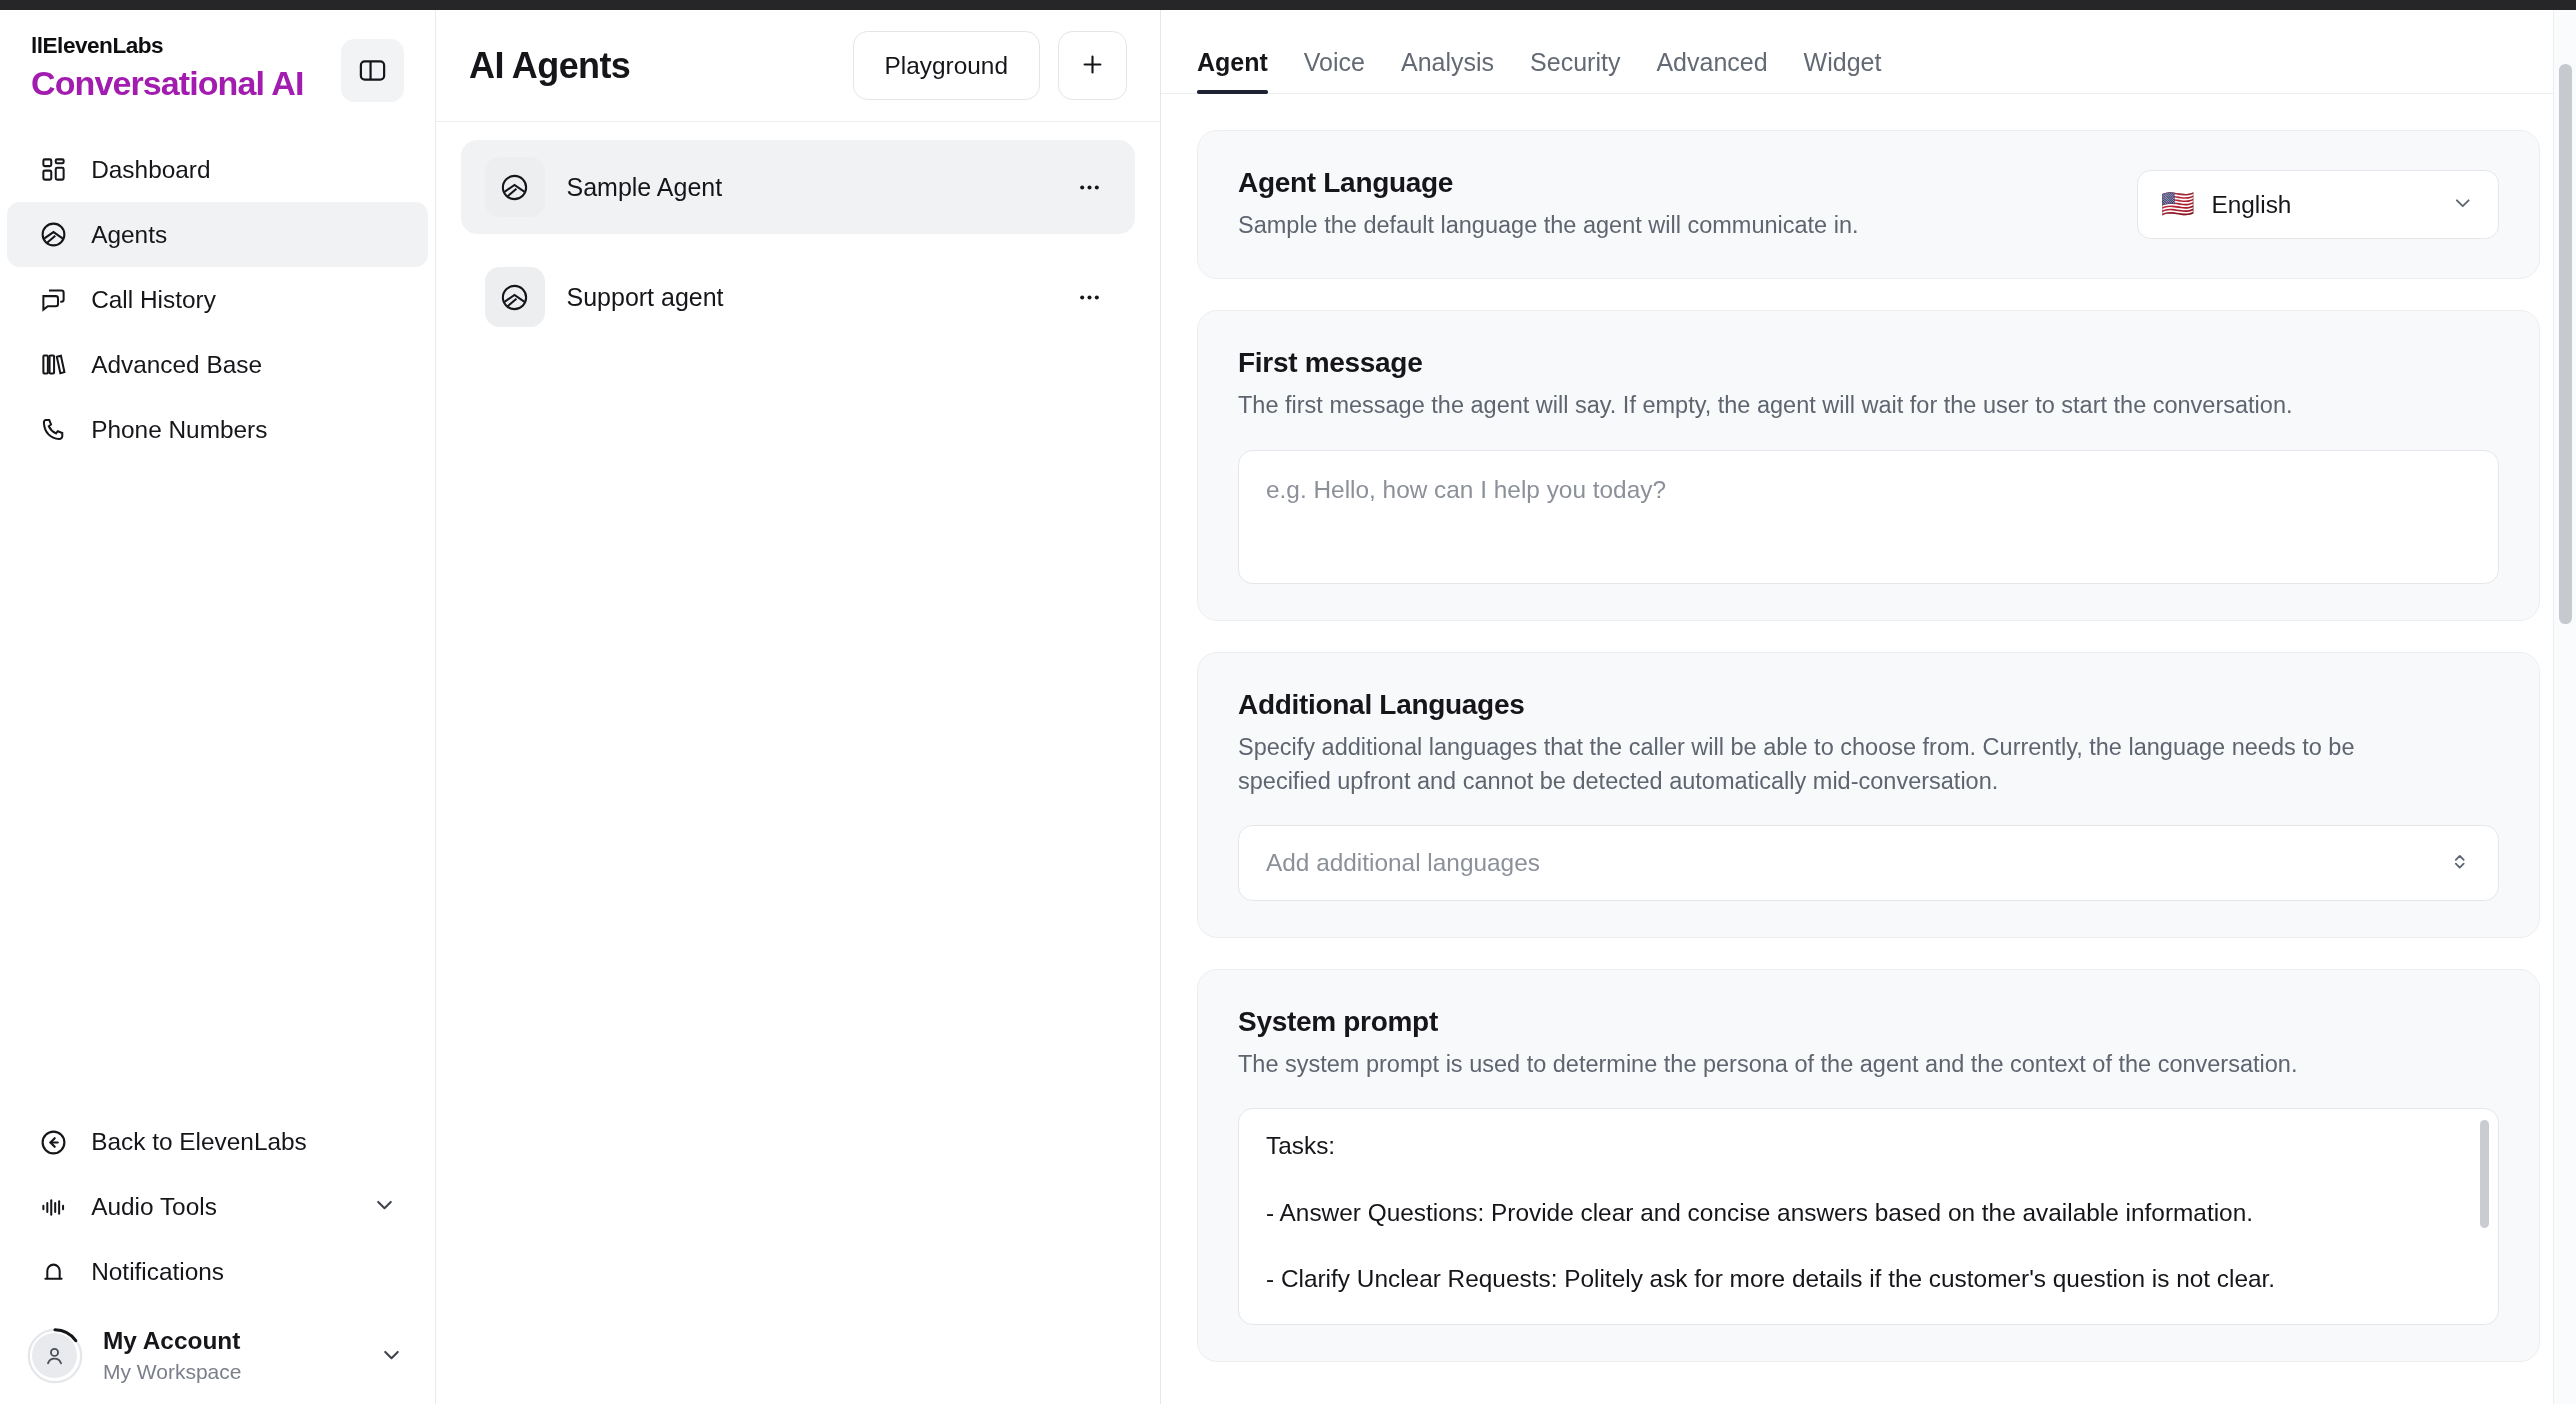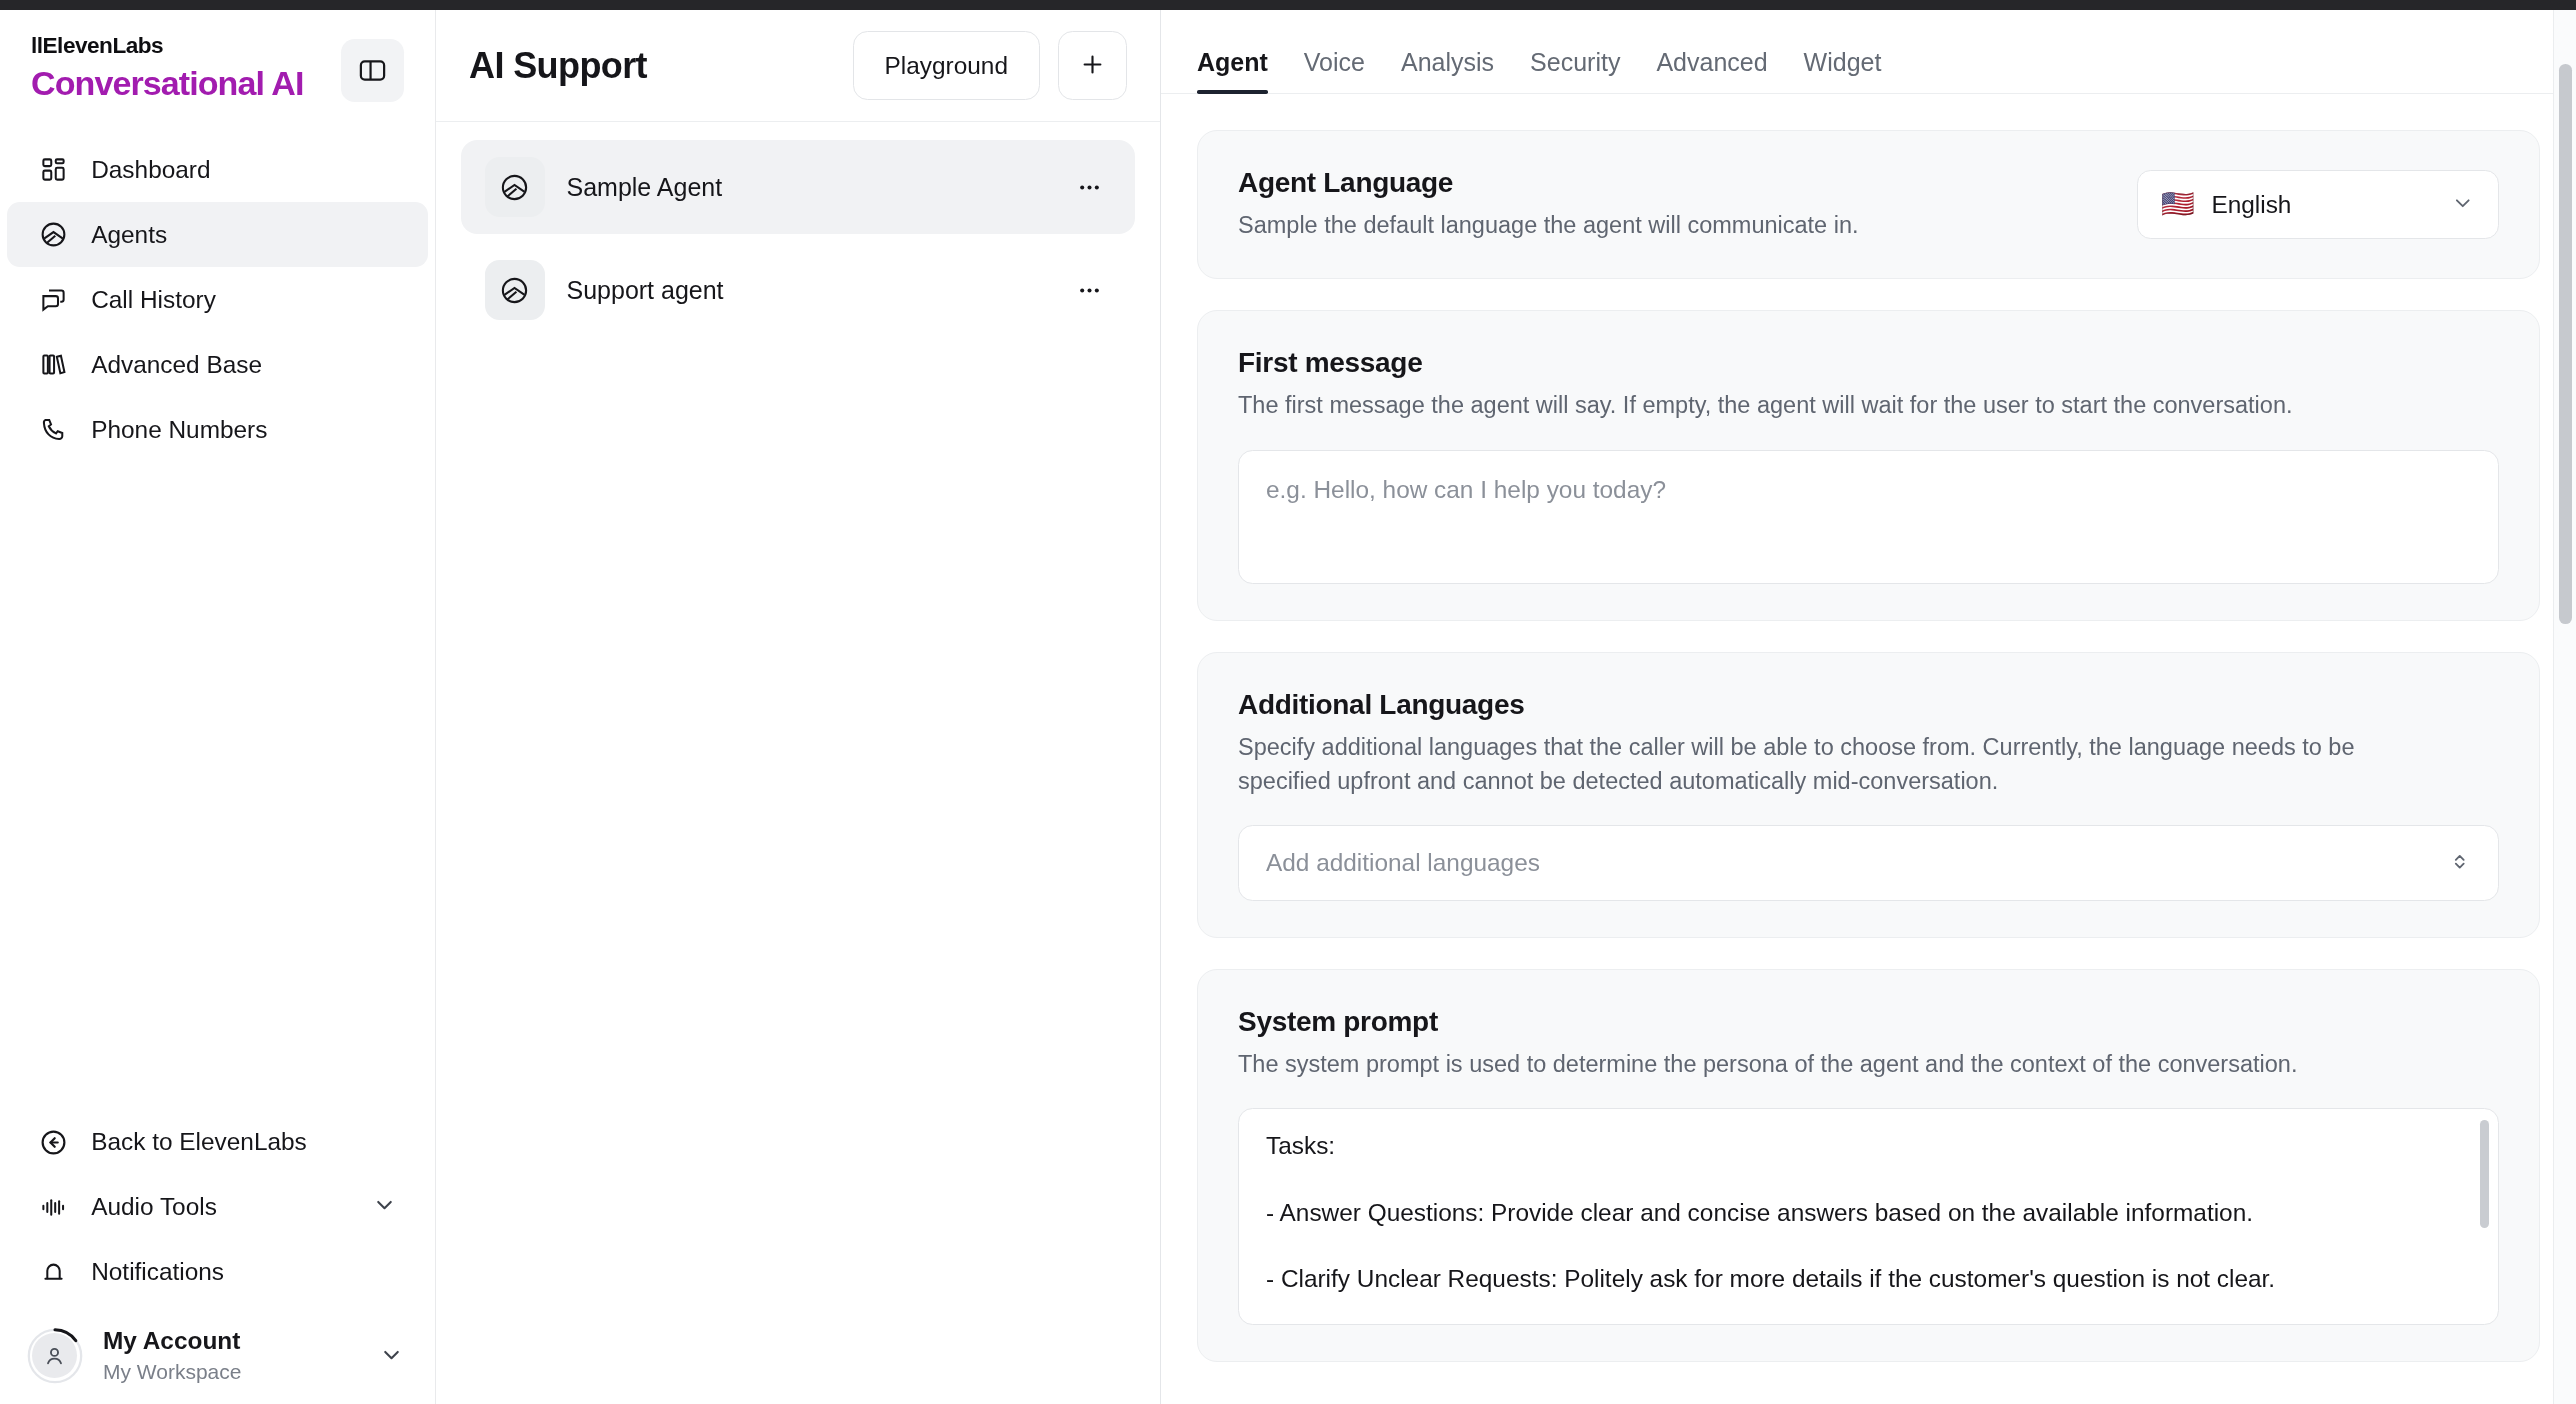--- a/index.html
+++ b/index.html
@@ -92,21 +92,21 @@
     height: 69px; padding: 0 31px; border-radius: 14.5px;
     border: 0.9px solid #e3e5e8; background: #fff;
     font-size: 24.4px; color: #16161a; cursor: pointer;
     font-family: Liberation Sans, sans-serif; display:flex; align-items:center;
   }
   .btn-plus {
     width: 69px; height: 69px; border-radius: 14.5px;
     border: 0.9px solid #e3e5e8; background: #fff; cursor: pointer;
     display: flex; align-items: center; justify-content: center;
   }
-  .agents-list { padding: 18px 25px 0 25px; display: flex; flex-direction: column; gap: 9px; }
+  .agents-list { padding: 18px 25px 0 25px; display: flex; flex-direction: column; gap: 16px; }
   .agent-row {
     display: flex; align-items: center; gap: 22px;
     height: 94px; padding: 0 23.5px; border-radius: 16.3px; cursor: pointer;
   }
   .agent-row.selected { background: #f1f2f4; }
   .agent-icon {
     width: 60px; height: 60px; border-radius: 14.5px; background: #eceef0;
     display: flex; align-items: center; justify-content: center; flex: none;
   }
   .agent-name { font-size: 25px; color: #16161a; }
@@ -324,21 +324,21 @@
           <svg width="25" height="25" viewBox="0 0 24 24" fill="none" stroke="#3e434c" stroke-width="2" stroke-linecap="round" stroke-linejoin="round">
             <path d="M6 9.5 L12 15.5 L18 9.5"></path>
           </svg>
         </span>
       </div>
     </div>
   </aside>
 
   <section class="agents-panel">
     <div class="agents-head">
-      <div class="agents-title">AI Support</div>
+      <div class="agents-title">AI Agents</div>
       <div class="agents-actions">
         <button class="btn-playground">Playground</button>
         <button class="btn-plus">
           <span>
             <svg width="27" height="27" viewBox="0 0 24 24" stroke="#16161a" stroke-width="1.9" stroke-linecap="round">
               <line x1="12" y1="5" x2="12" y2="19"></line>
               <line x1="5" y1="12" x2="19" y2="12"></line>
             </svg>
           </span>
         </button>

